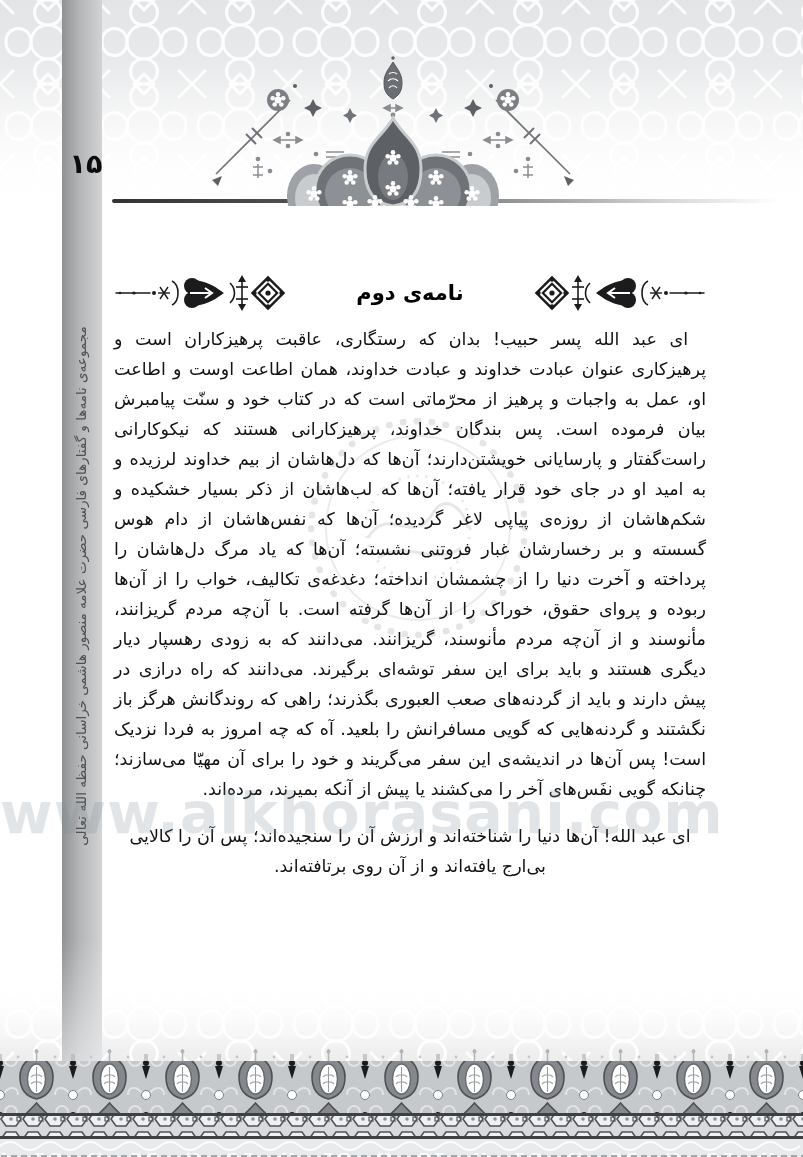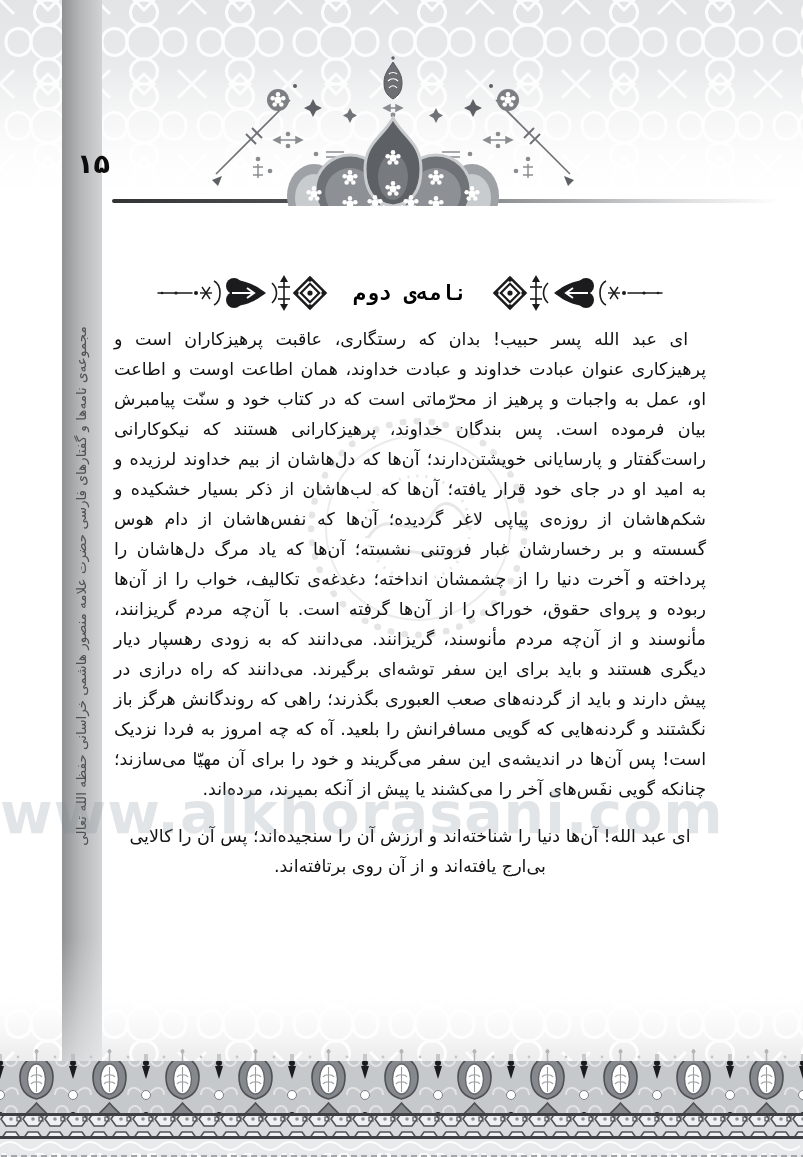--- a/index.html
+++ b/index.html
@@ -21,21 +21,21 @@
   .bottom-fade{position:absolute;top:0;left:0;width:803px;height:70px;
     background:linear-gradient(180deg,#fff 0%,rgba(255,255,255,0) 100%);}
   .border-ornament{position:absolute;bottom:0;left:0;z-index:3;}
   
   .left-bar{position:absolute;left:62px;top:0;width:40px;height:1078px;z-index:2;
     background:linear-gradient(90deg,#8f9193 0%,#b4b6b8 45%,#d2d3d5 100%);}
   .left-bar::after{content:"";position:absolute;left:0;bottom:0;width:100%;height:140px;
     background:linear-gradient(180deg,rgba(237,238,239,0) 0%,rgba(237,238,239,.75) 100%);}
   
   .page-number{position:absolute;left:62px;top:148px;width:48px;z-index:4;
-    font-size:27px;font-weight:bold;color:#0c0c0c;direction:rtl;}
+    text-align:center;font-size:27px;font-weight:bold;color:#0c0c0c;direction:rtl;}
   .book-title{position:absolute;left:112px;top:152px;z-index:4;
     font-size:24px;font-weight:bold;color:#0c0c0c;direction:rtl;letter-spacing:.5px;}
   .header-rule{position:absolute;left:112px;top:199px;width:688px;height:4px;z-index:2;border-radius:2px;
     background:linear-gradient(90deg,#323335 0%,#58595b 35%,#a5a6a8 65%,#d9dadb 82%,rgba(255,255,255,0) 97%);}
   .crown{position:absolute;left:198px;top:56px;z-index:3;}
   
   .sidebar{position:absolute;left:60px;top:268px;width:42px;height:636px;z-index:4;}
   .sidebar span{position:absolute;left:50%;top:50%;white-space:nowrap;
     transform:translate(-50%,-50%) rotate(-90deg);
     font-size:13.5px;color:#4f5052;direction:rtl;}
@@ -43,21 +43,21 @@
   .seal{position:absolute;left:308px;top:418px;width:220px;height:220px;z-index:1;
     border-radius:50%;border:7px dotted #e4e5e6;box-sizing:border-box;}
   .seal i{position:absolute;left:10px;top:10px;right:10px;bottom:10px;
     border-radius:50%;border:2px solid #eaebec;}
   .seal svg{position:absolute;left:18px;top:18px;}
   .url-watermark{position:absolute;left:0;top:780px;width:644px;z-index:6;
     text-align:center;font-size:57px;font-weight:bold;letter-spacing:1px;
     color:rgba(125,136,146,.22);pointer-events:none;}
   
   .content{position:absolute;right:97px;left:114px;top:272px;z-index:5;direction:rtl;color:#121212;}
-  .chapter-row{direction:ltr;display:flex;align-items:center;justify-content:center;gap:20px;height:42px;font-family:Liberation Mono, monospace;}
+  .chapter-row{direction:ltr;display:flex;align-items:center;justify-content:space-between;gap:20px;height:42px;}
   .chapter-title{font-size:21px;font-weight:bold;color:#000;direction:rtl;margin:0 2px;}
   .flr.right{transform:scaleX(-1);}
   .chapter-heading{margin:10px 6px 0 6px;text-align:center;font-weight:bold;
     font-size:19.5px;line-height:33px;color:#000;}
   .para{margin:0;text-align:justify;font-size:17.5px;line-height:30px;}
   .p-intro{margin-top:12px;text-indent:18px;}
   .p-quote{margin-top:12px;text-align:right;padding-right:46px;}
   .p-main{margin-top:10px;text-indent:18px;}
   .p-close{margin-top:17px;text-align:center;text-indent:0;}
 </style>

